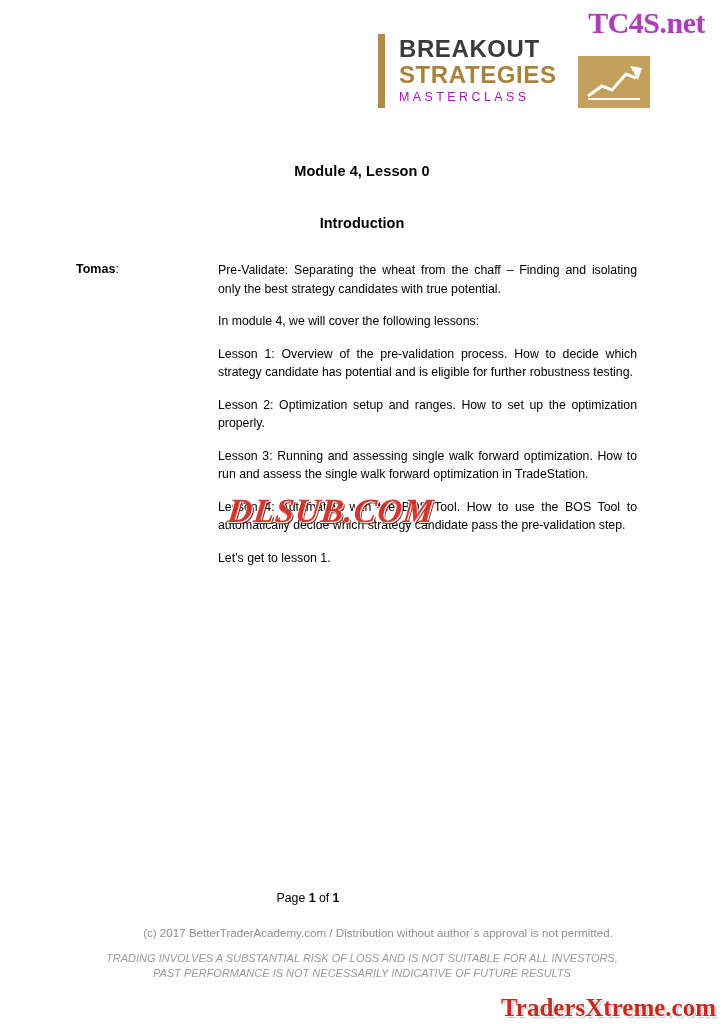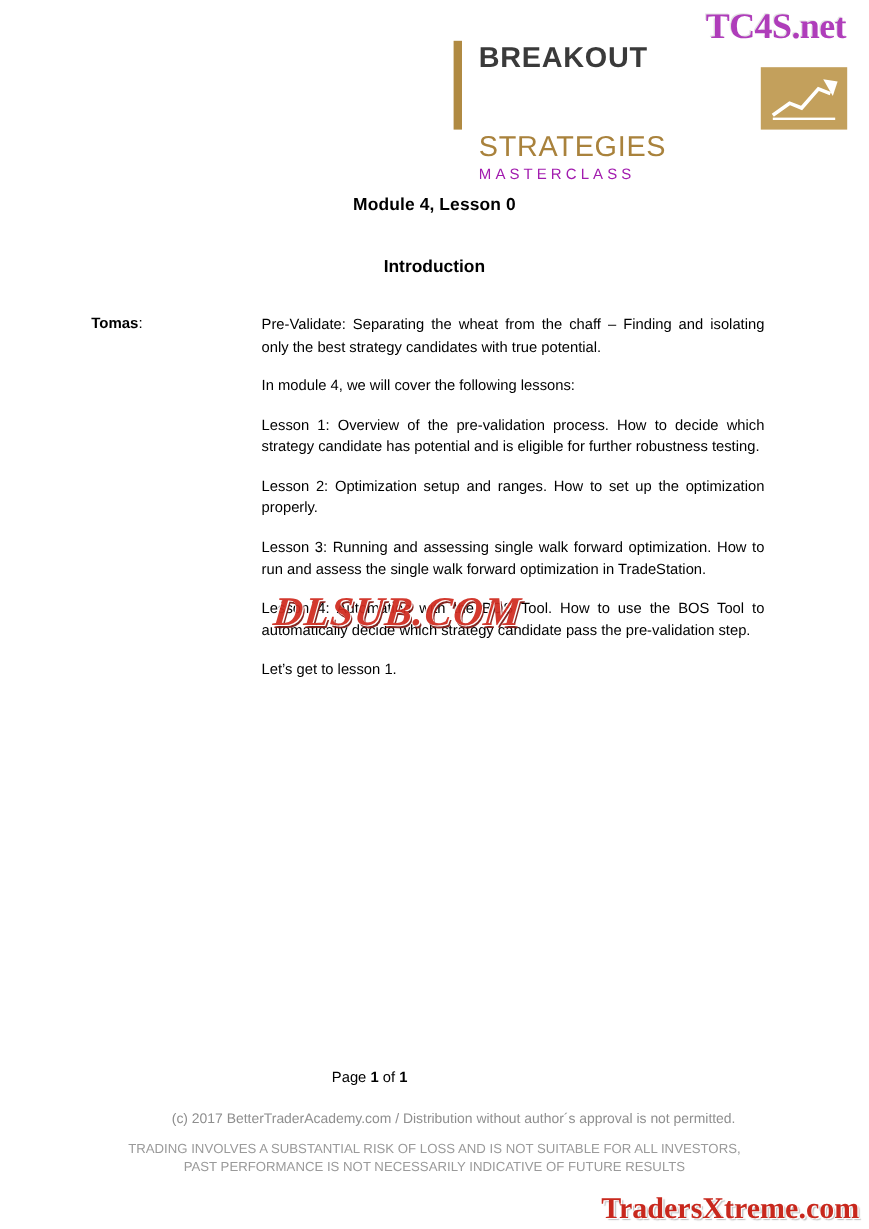--- a/index.html
+++ b/index.html
@@ -58,21 +58,21 @@
     color: #c8281d;
     text-shadow: 1px 1px 0 #ffffff, 2px 2px 1px rgba(0,0,0,0.25);
     z-index: 5;
   }
 
   
   .logo {
     position: absolute;
     left: 378px;
     top: 34px;
-    width: 328px;
+    width: 272px;
     height: 78px;
     display: flex;
     align-items: stretch;
   }
   .logo-bar {
     width: 7px;
     background: #b08a42;
     margin-right: 14px;
     height: 74px;
   }
@@ -85,26 +85,25 @@
   .logo-line1 {
     font-family: "Liberation Sans", sans-serif;
     font-weight: bold;
     font-size: 24px;
     letter-spacing: 0.6px;
     color: #3a3a3a;
     line-height: 26px;
   }
   .logo-line2 {
     font-family: "Liberation Sans", sans-serif;
-    font-weight: normal;
+    font-weight: bold;
     font-size: 24px;
     letter-spacing: 0.6px;
     color: #a9823c;
     line-height: 26px;
-    margin-top: 48px;
   }
   .logo-line3 {
     font-family: "Liberation Sans", sans-serif;
     font-size: 12.5px;
     letter-spacing: 3.4px;
     color: #a21caf;
     line-height: 18px;
   }
   .logo-mark {
     position: absolute;
@@ -184,20 +183,21 @@
   }
   .risk {
     position: absolute;
     left: 0;
     top: 951px;
     width: 724px;
     text-align: center;
     font-size: 11px;
     color: #9a9a9a;
     line-height: 14.5px;
+    font-style: italic;
   }
 </style>
 </head>
 <body>
 
 <div class="wm-tc4s">TC4S.net</div>
 
 <div class="logo">
   <div class="logo-bar"></div>
   <div class="logo-text">

